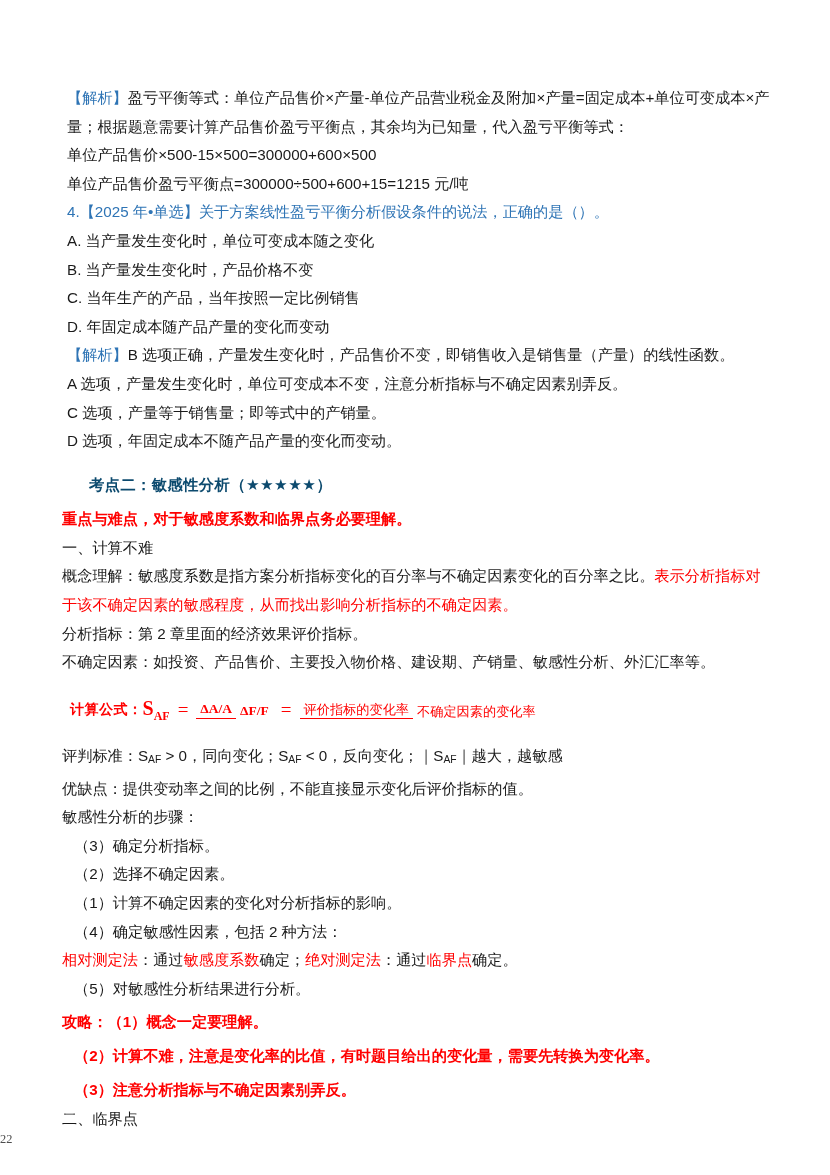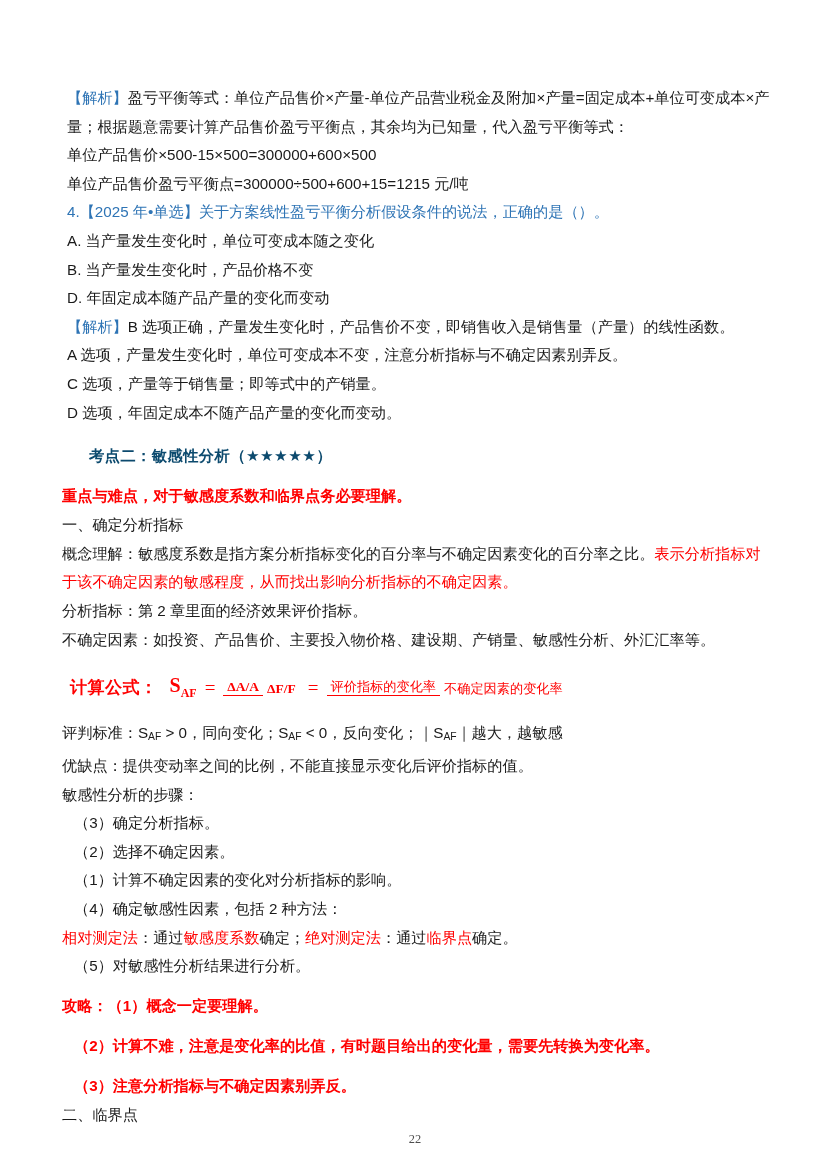--- a/index.html
+++ b/index.html
@@ -44,37 +44,37 @@
     color: #0c4a6e;
     padding-left: 27px;
     margin-top: 14px;
     letter-spacing: .5px;
   }
   .zd {
     font-weight: bold;
     color: #ff0000;
     font-size: 15.2px;
     line-height: 30px;
-    margin-top: 10px;
+    margin-top: 4px;
   }
 
   
   .formula-row {
     display: flex;
     align-items: center;
     color: #ff0000;
     margin-top: 20px;
     margin-bottom: 18px;
     padding-left: 8px;
   }
   .formula-label {
-    font-size: 17px;
+    font-size: 14px;
     font-weight: bold;
     letter-spacing: .5px;
-    margin-right: 12px;
+    margin-right: 0;
   }
   .sym-s {
     font-family: "Liberation Serif", "DejaVu Serif", serif;
     font-size: 20px;
     font-weight: bold;
     font-style: normal;
   }
   .sym-s sub {
     font-size: 12px;
     font-weight: bold;
@@ -110,54 +110,55 @@
   .sub-sm {
     font-size: 0.68em;
     vertical-align: -0.22em;
   }
 
   .footer-page {
     position: absolute;
     left: 0;
     top: 1132px;
     width: 830px;
-    text-align: center;
+    text-align: left;
     font-size: 12.4px;
     color: #4d4d4d;
     font-family: "Liberation Serif", "DejaVu Serif", serif;
   }
 </style>
 </head>
 <body>
 
 <div class="page">
   <div class="content">
 
     <div class="ln i1">
       <span class="blue">【解析】</span><span class="black">盈亏平衡等式：单位产品售价×产量-单位产品营业税金及附加×产量=固定成本+单位可变成本×产量；根据题意需要计算产品售价盈亏平衡点，其余均为已知量，代入盈亏平衡等式：</span>
     </div>
     <div class="ln i1 black">单位产品售价×500-15×500=300000+600×500</div>
     <div class="ln i1 black">单位产品售价盈亏平衡点=300000÷500+600+15=1215 元/吨</div>
 
     <div class="ln i1 blue">4.【2025 年•单选】关于方案线性盈亏平衡分析假设条件的说法，正确的是（）。</div>
     <div class="ln i1 black">A. 当产量发生变化时，单位可变成本随之变化</div>
     <div class="ln i1 black">B. 当产量发生变化时，产品价格不变</div>
+    <div class="ln i1 black">C. 当年生产的产品，当年按照一定比例销售</div>
     <div class="ln i1 black">D. 年固定成本随产品产量的变化而变动</div>
 
     <div class="ln i1">
       <span class="blue">【解析】</span><span class="black">B 选项正确，产量发生变化时，产品售价不变，即销售收入是销售量（产量）的线性函数。</span>
     </div>
     <div class="ln i1 black">A 选项，产量发生变化时，单位可变成本不变，注意分析指标与不确定因素别弄反。</div>
     <div class="ln i1 black">C 选项，产量等于销售量；即等式中的产销量。</div>
     <div class="ln i1 black">D 选项，年固定成本不随产品产量的变化而变动。</div>
 
     <div class="kaodian">考点二：敏感性分析（★★★★★）</div>
     <div class="zd">重点与难点，对于敏感度系数和临界点务必要理解。</div>
 
-    <div class="ln black">一、确定分析指标</div>
+    <div class="ln black">一、计算不难</div>
     <div class="ln">
       <span class="black">概念理解：敏感度系数是指方案分析指标变化的百分率与不确定因素变化的百分率之比。</span><span class="red">表示分析指标对于该不确定因素的敏感程度，从而找出影响分析指标的不确定因素。</span>
     </div>
     <div class="ln black">分析指标：第 2 章里面的经济效果评价指标。</div>
     <div class="ln black">不确定因素：如投资、产品售价、主要投入物价格、建设期、产销量、敏感性分析、外汇汇率等。</div>
 
     <div class="formula-row">
       <span class="formula-label">计算公式：</span>
       <span class="sym-s"><span>S</span><sub>AF</sub></span>
       <span class="eqsign">=</span>

